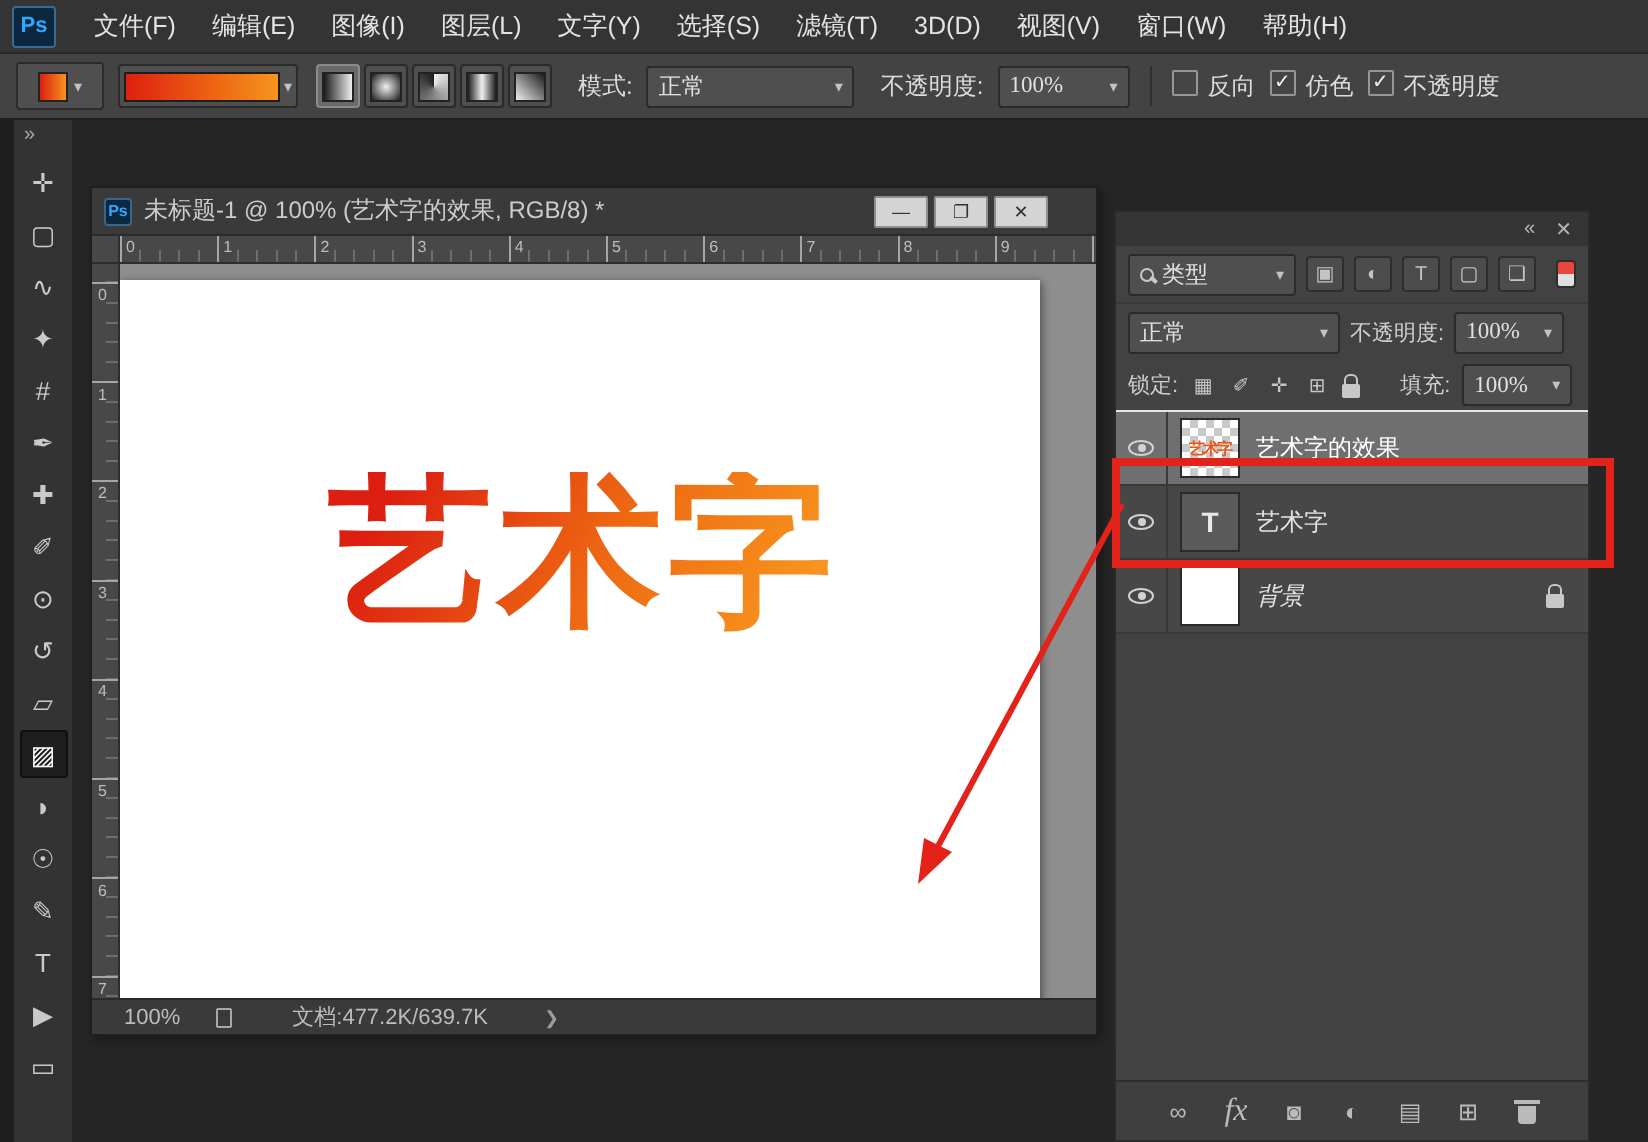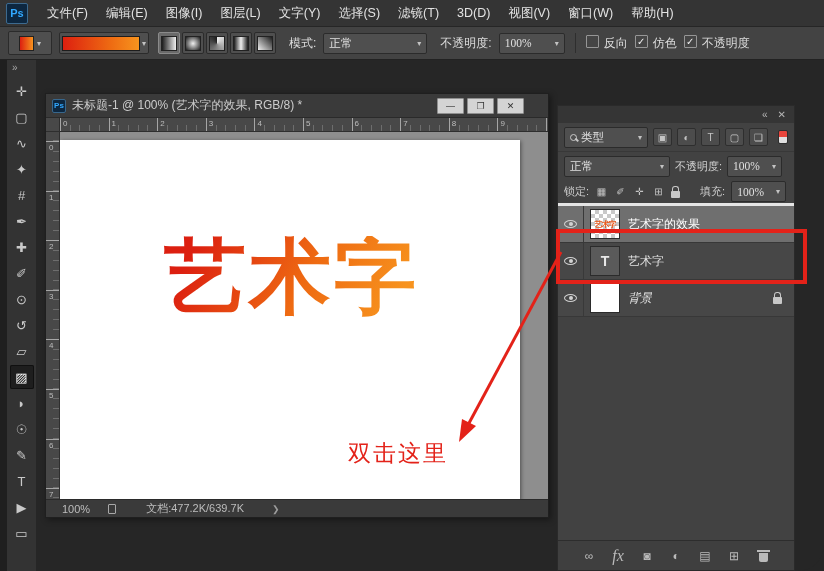--- a/index.html
+++ b/index.html
@@ -123,21 +123,21 @@
     transform:rotate(45deg); right:-3px; bottom:-1px; }
   .f-icon { width:19px; height:18px; background:#4c4c4c; border:1px solid #2e2e2e; border-radius:2px;
     color:#c4c4c4; font-size:10px; display:flex; align-items:center; justify-content:center; }
   .filter-toggle { width:10px; height:14px; border-radius:2px; margin-left:auto;
     background:linear-gradient(180deg,#e8453c 50%,#e0e0e0 50%); border:1px solid #2e2e2e; }
   .blend-row { height:28px; display:flex; align-items:center; padding:0 6px; gap:5px; }
   .blend-combo { width:106px; }
   .small-combo { width:55px; }
   .p-label { color:#cfcfcf; font-size:11px; white-space:nowrap; }
   .lock-row { height:26px; display:flex; align-items:center; padding:0 6px; gap:6px;
-    border-bottom:3px solid #e5e5e5; }
+    border-bottom:1px solid #e5e5e5; }
   .lk-icon { color:#c4c4c4; font-size:10px; width:13px; text-align:center; }
   .lock-shape { position:relative; width:9px; height:7px; background:#c8c8c8; border-radius:1px;
     display:inline-block; margin-top:5px; }
   .lock-shape::before { content:""; position:absolute; left:1px; top:-5px; width:7px; height:5px;
     border:1.5px solid #c8c8c8; border-bottom:none; border-radius:3px 3px 0 0; box-sizing:border-box; }
   .lock-row .p-label.fill { margin-left:14px; }
   .layers-list { background:#3b3b3b; }
   .layer-row { height:37px; display:flex; align-items:center; background:#474747;
     border-bottom:1px solid #383838; color:#e2e2e2; font-size:12px; }
   .layer-row.selected { background:#6f6f6f; color:#ffffff; }
@@ -277,21 +277,20 @@
         <span class="rnum" style="top: 110.2px; left: 3px;">2</span>
         <span class="rnum" style="top: 159.8px; left: 3px;">3</span>
         <span class="rnum" style="top: 209.4px; left: 3px;">4</span>
         <span class="rnum" style="top: 259px; left: 3px;">5</span>
         <span class="rnum" style="top: 308.6px; left: 3px;">6</span>
         <span class="rnum" style="top: 358.2px; left: 3px;">7</span>
       </div>
     <div class="canvas-area">
       <div class="canvas">
         <div class="art-text">艺术字</div>
-        <div class="annotation-text">双击这里</div>
       </div>
     </div>
     <div class="doc-status">
       <span class="status-zoom">100%</span>
       <span class="status-file"></span>
       <span class="status-doc">文档:477.2K/639.7K</span>
       <span class="status-chevron">❯</span>
     </div>
   </div>
 

